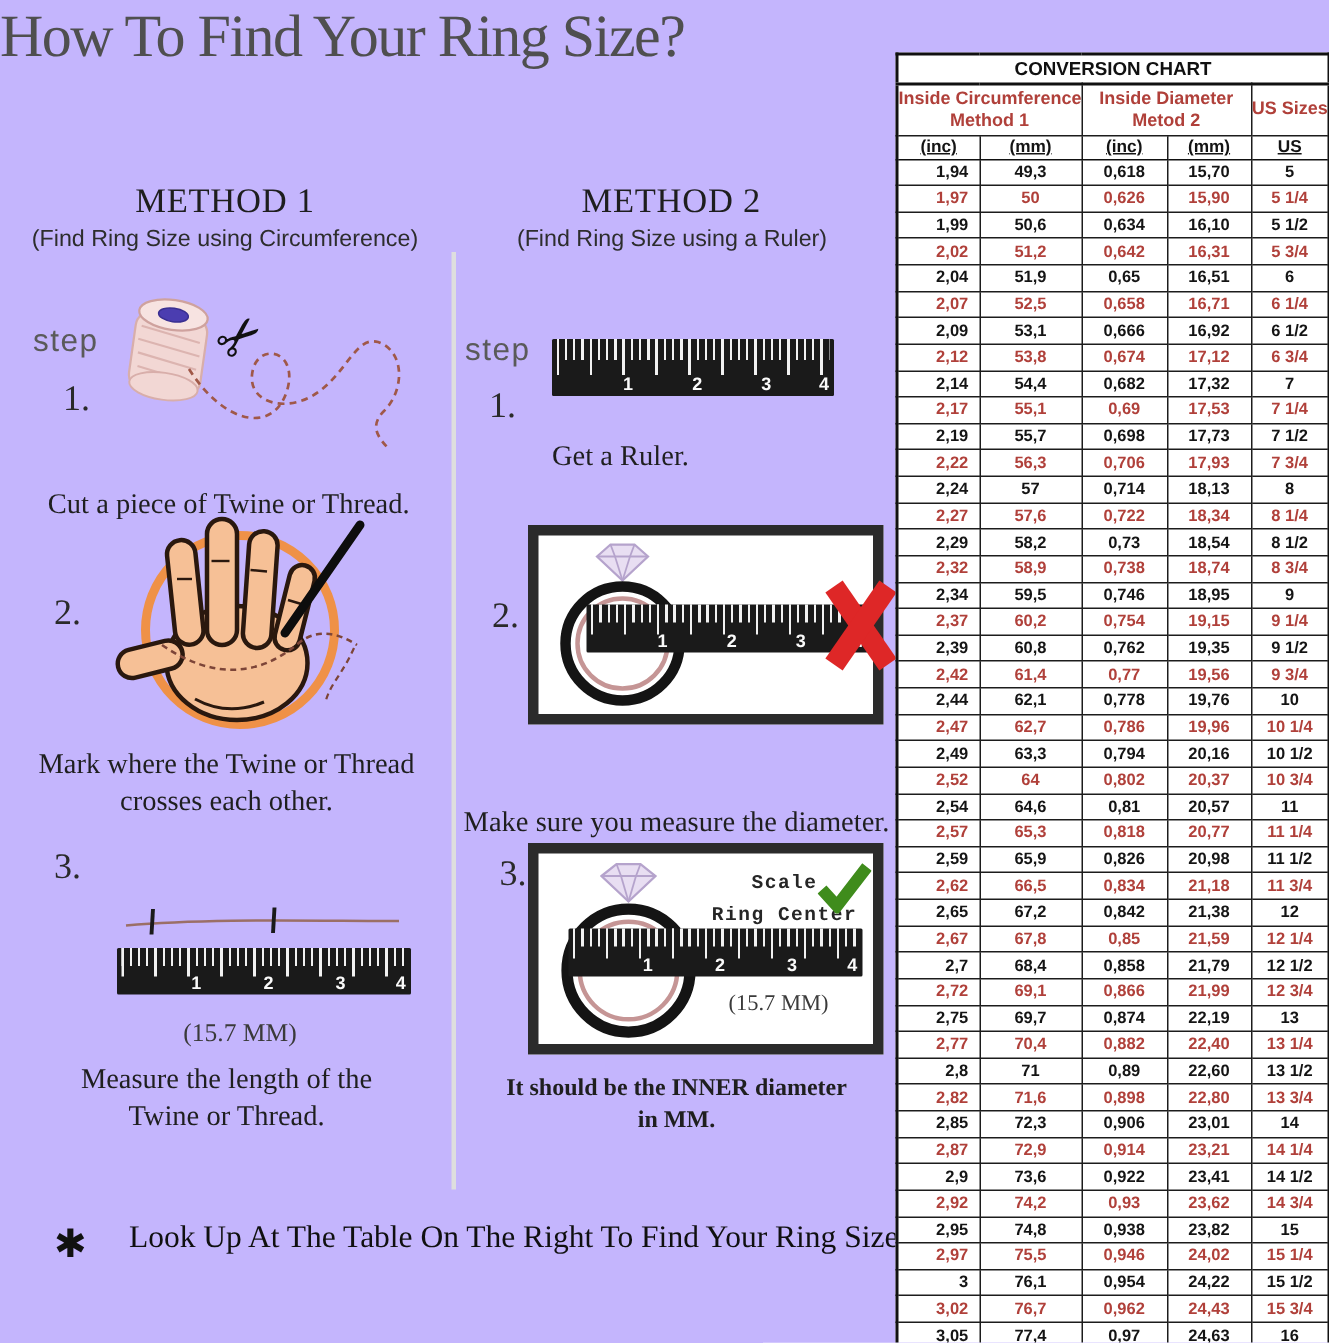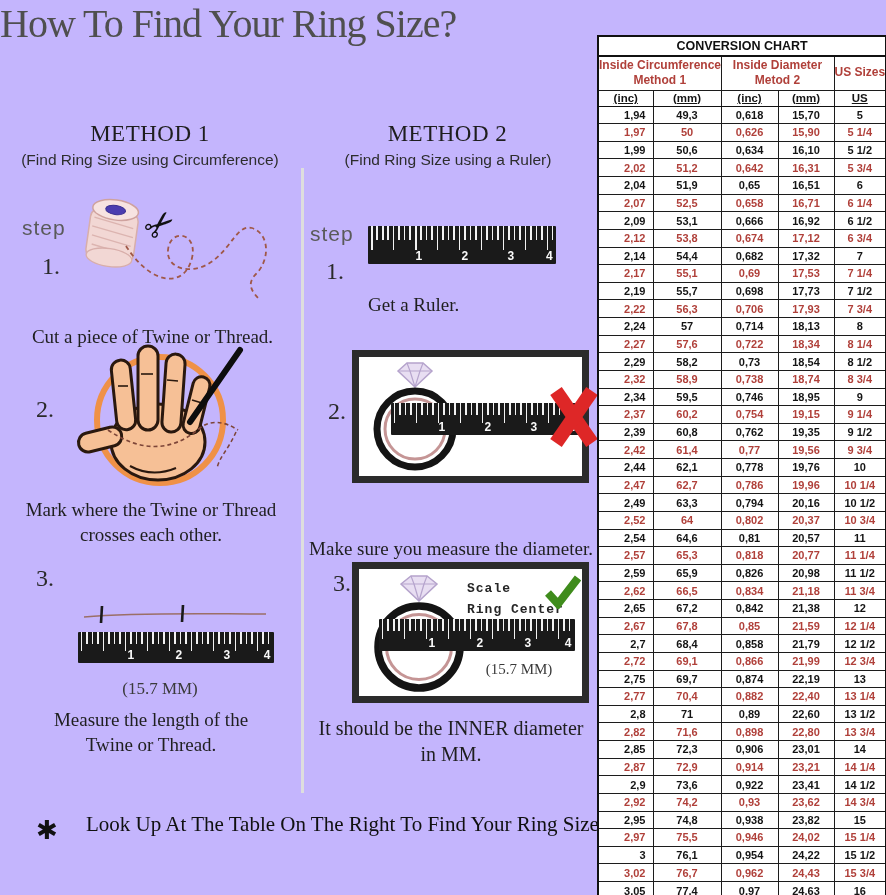--- a/index.html
+++ b/index.html
@@ -25,21 +25,21 @@
   .ruler .tickS { position:absolute; top:0; left:3px; right:3px; height:38%;
     background:repeating-linear-gradient(90deg,#f2f2f2 0 1.5px,transparent 1.5px 5.5px); }
   .ruler .tickM { position:absolute; top:0; left:3px; right:3px; height:62%;
     background:repeating-linear-gradient(90deg,#f2f2f2 0 1.5px,transparent 1.5px 22px); }
   .ruler .rnum { position:absolute; bottom:1px; transform:translateX(-50%);
     color:#fafafa; font:bold 12px "Liberation Sans", sans-serif; }
 
   
   .demo-box { position:absolute; border:7px solid #2b2b2b; background:#fff; }
   .scale-label { position:absolute; font:600 13px "Liberation Mono", monospace; color:#262626;
-                 line-height:1.6; letter-spacing:1px; }
+                 text-align:center; line-height:1.6; letter-spacing:1px; }
   .mm-label { position:absolute; font:15px "Liberation Serif", serif; color:#3a3a3a; text-align:center; }
 
   
   .footer-sym { font:700 26px "DejaVu Sans", sans-serif; color:#111; }
   .footer-text { font:21px "Liberation Serif", serif; color:#101010; }
 
   
   .conv-wrap { left:597px; top:35px; width:288px; }
   table.conv { border-collapse:collapse; table-layout:fixed; width:288px; height:866px;
                border:2.5px solid #111; background:#fff; }
@@ -209,21 +209,21 @@
         <div class="tickS"></div>
         <div class="tickM"></div>
         <span class="rnum" style="left: 27%;">1</span>
         <span class="rnum" style="left: 51.5%;">2</span>
         <span class="rnum" style="left: 76%;">3</span>
         <span class="rnum" style="left: 96.5%;">4</span>
       </div>
     <div class="mm-label" style="left:100px; top:92px; width:120px;">(15.7 MM)</div>
   </div>
 
-  <div class="abs step-text" style="left:305px; top:715px; width:292px; font-size:20px;">
+  <div class="abs step-text" style="left:305px; top:715px; width:292px; font-size:16px;font-weight:bold;">
     <div>It should be the INNER diameter</div>
     <div>in MM.</div>
   </div>
 
   <div class="abs footer-sym" style="left:36px; top:815px;">✱</div>
   <div class="abs footer-text" style="left:86px; top:812px;">Look Up At The Table On The Right To Find Your Ring Size.</div>
 
   <div class="abs conv-wrap">
     <table class="conv">
       <colgroup>

